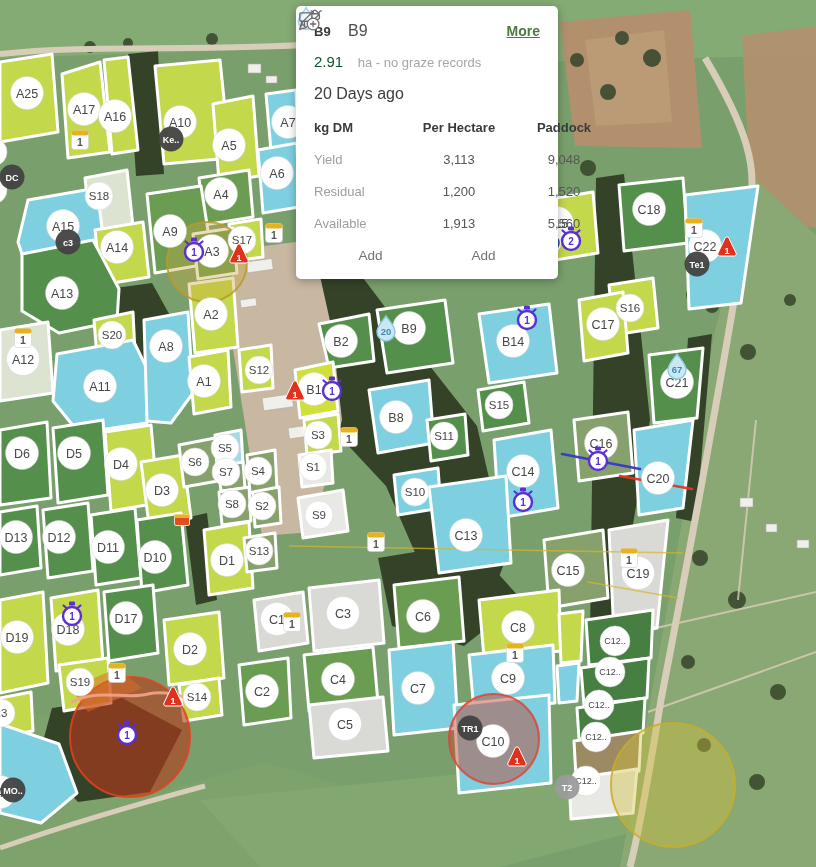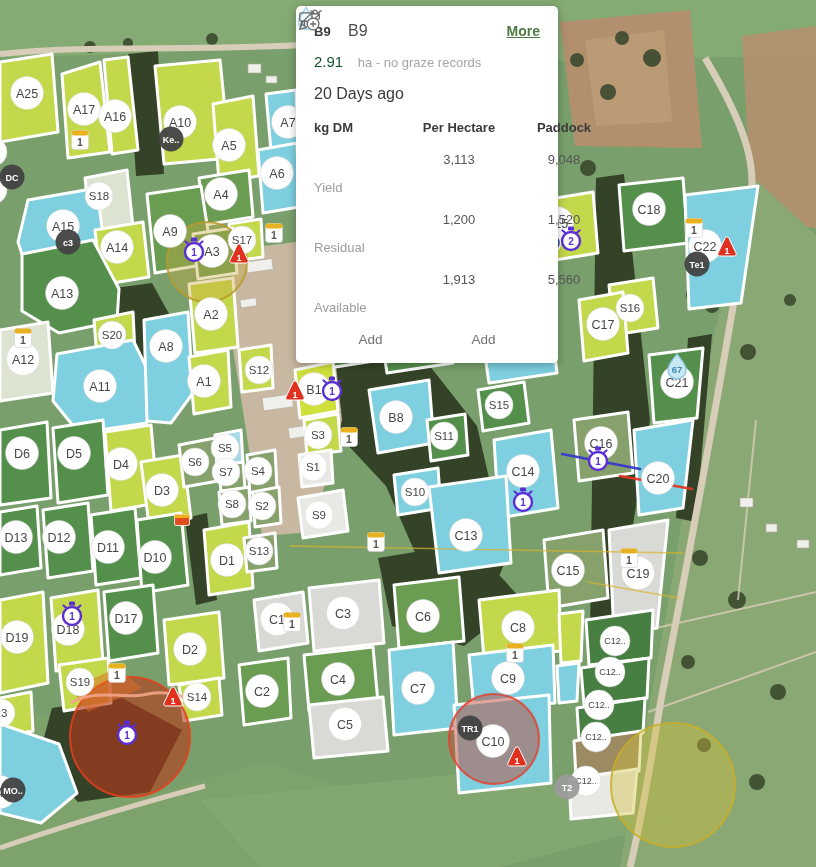--- a/index.html
+++ b/index.html
@@ -15,21 +15,21 @@
   .pp-more{margin-left:auto;font-size:14px;font-weight:700;color:#4e7a42;text-decoration:underline;cursor:pointer;}
   .pp-area{margin-top:13px;}
   .pp-area-val{font-size:15px;color:#14532d;}
   .pp-area-suffix{font-size:13px;color:#a6a6a6;margin-left:10px;}
   .pp-water{margin-top:14px;display:flex;align-items:center;gap:14px;font-size:16px;color:#3c3c3c;}
   .pp-table{margin-top:17px;}
   .pp-trow{display:grid;grid-template-columns:80px 98px 80px;margin-bottom:17px;gap:16px;}
   .pp-trow .c1{text-align:left;}
   .pp-trow .c2,.pp-trow .c3{text-align:center;}
   .pp-thead span{font-size:13px;font-weight:700;color:#3a3a3a;}
-  .pp-trow .lab{font-size:13px;color:#9d9d9d;margin-top:28px;}
+  .pp-trow .lab{font-size:13px;color:#9d9d9d;}
   .pp-trow .val{font-size:13px;color:#565656;}
   .pp-actions{margin-top:6px;display:flex;}
   .pp-action{width:50%;display:flex;flex-direction:column;align-items:center;gap:4px;cursor:pointer;
              font-size:13.5px;color:#737373;}
 </style>
 </head>
 <body>
 
 <div class="stage">
 

